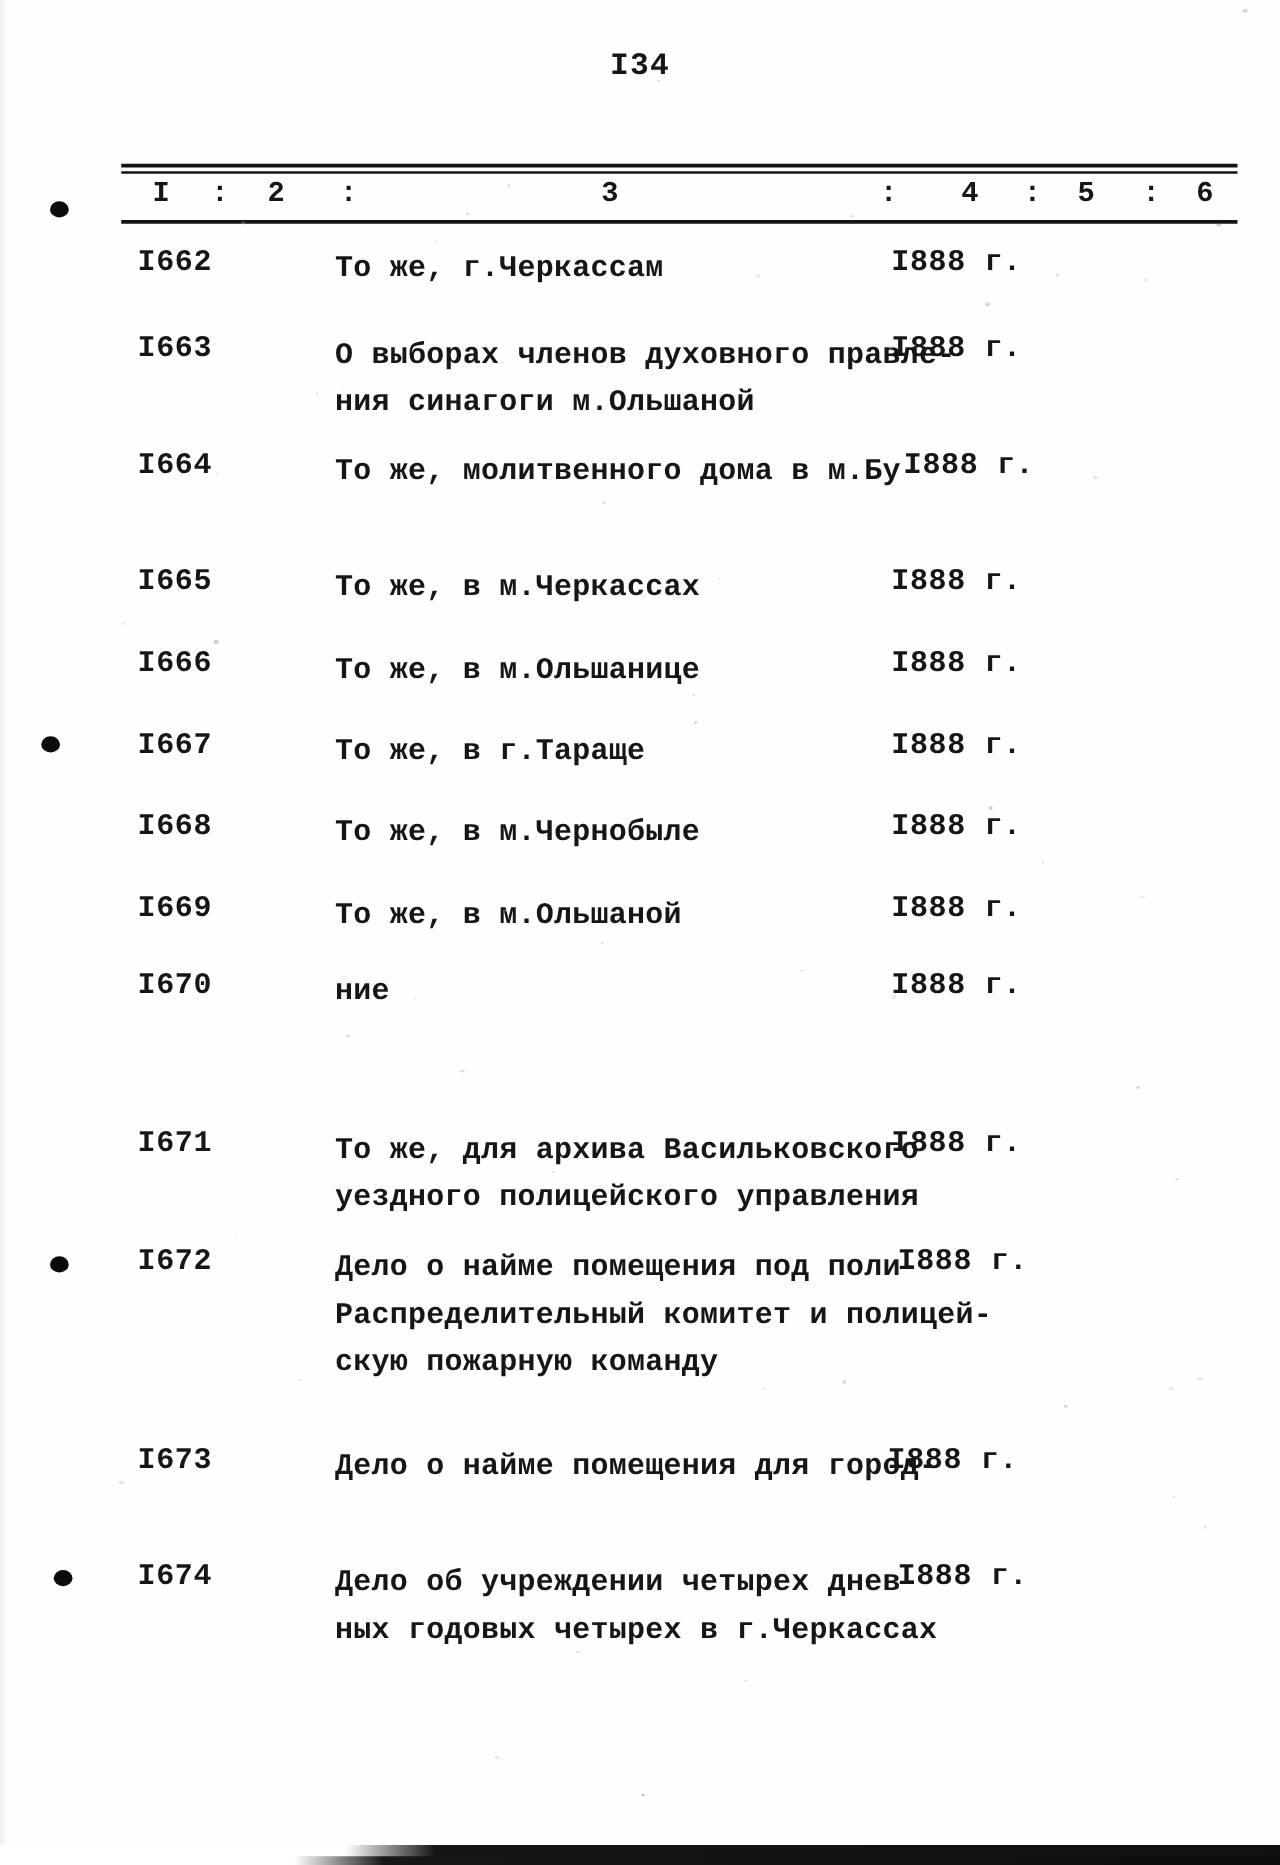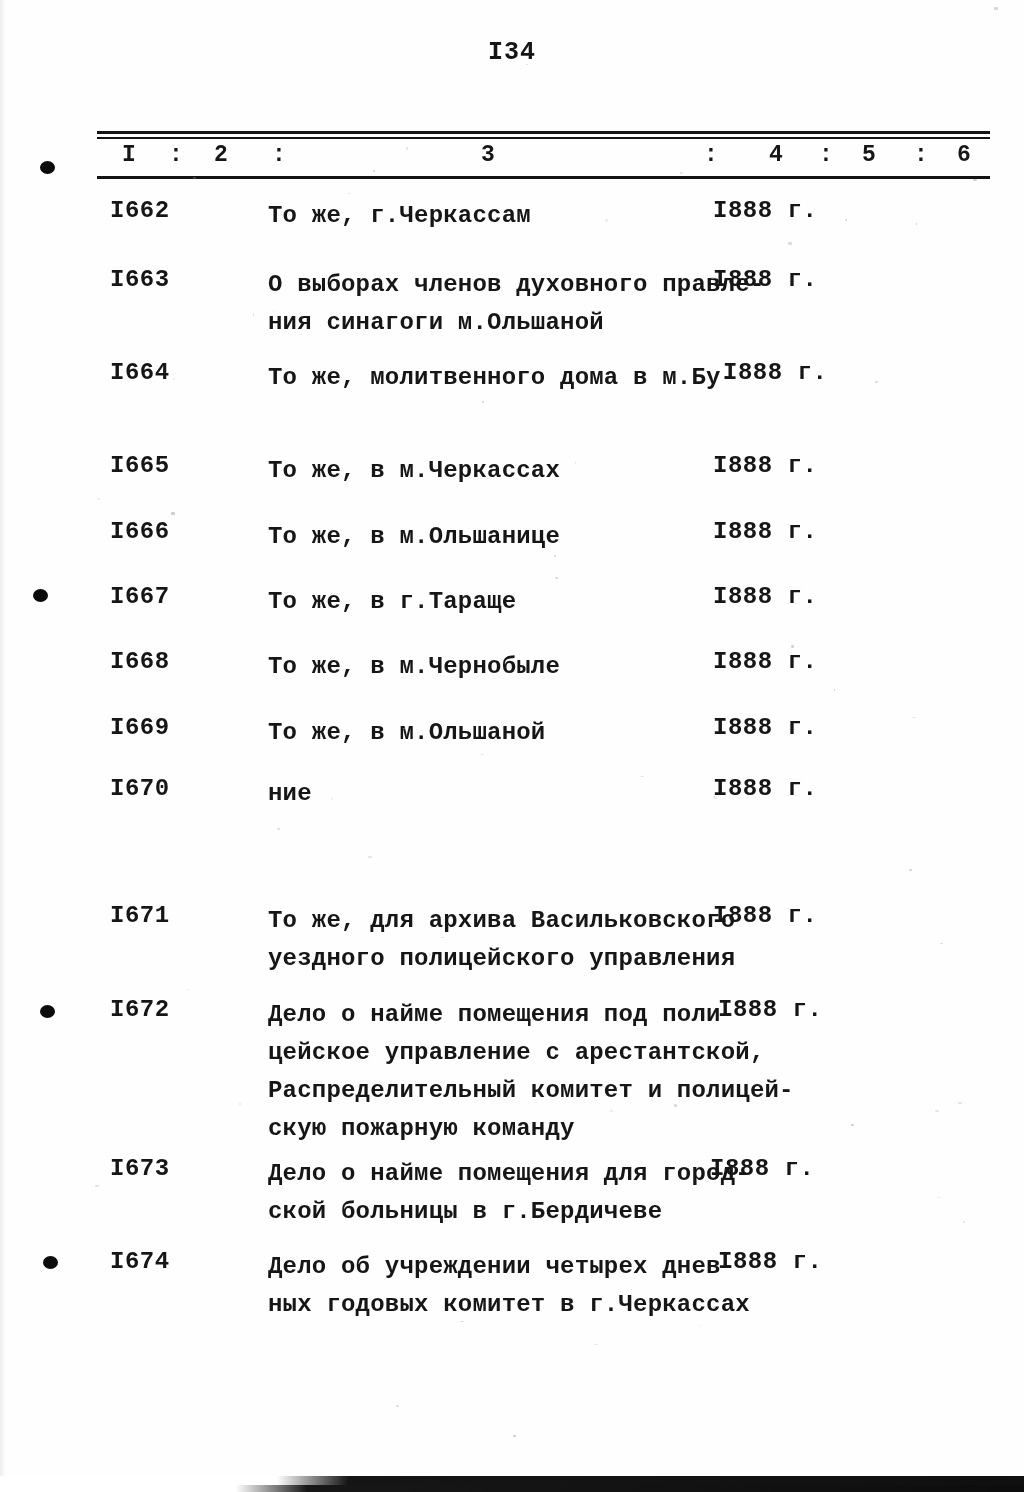--- a/index.html
+++ b/index.html
@@ -207,31 +207,31 @@
         <div class="entry-desc"><span class="ln">ние</span></div>
         <div class="entry-date">I888 г.</div>
       </div>
       <div class="entry" style="top: 902px;">
         <div class="entry-num">I671</div>
         <div class="entry-desc"><span class="ln">То же, для архива Васильковского</span><span class="ln">уездного полицейского управления</span></div>
         <div class="entry-date">I888 г.</div>
       </div>
       <div class="entry" style="top: 996px;">
         <div class="entry-num">I672</div>
-        <div class="entry-desc"><span class="ln">Дело о найме помещения под поли-</span><span class="ln">цейское управление с арестантской,</span><span class="ln">Распределительный комитет и полицей-</span><span class="ln">скую пожарную команду</span></div>
+        <div class="entry-desc"><span class="ln">Дело о найме помещения под поли-</span><span class="ln">Распределительный комитет и полицей-</span><span class="ln">скую пожарную команду</span></div>
         <div class="entry-date" style="left: 718px;">I888 г.</div>
       </div>
       <div class="entry" style="top: 1155px;">
         <div class="entry-num">I673</div>
-        <div class="entry-desc"><span class="ln">Дело о найме помещения для город-</span><span class="ln">ской больницы в г.Бердичеве</span></div>
+        <div class="entry-desc"><span class="ln">Дело о найме помещения для город-</span></div>
         <div class="entry-date" style="left: 710px;">I888 г.</div>
       </div>
       <div class="entry" style="top: 1248px;">
         <div class="entry-num">I674</div>
-        <div class="entry-desc"><span class="ln">Дело об учреждении четырех днев-</span><span class="ln">ных годовых комитет в г.Черкассах</span></div>
+        <div class="entry-desc"><span class="ln">Дело об учреждении четырех днев-</span><span class="ln">ных годовых четырех в г.Черкассах</span></div>
         <div class="entry-date" style="left: 718px;">I888 г.</div>
       </div>
     </div>
 
   <div id="margin-layer">
       <div class="margin-dot" style="top: 161px; left: 40px;"></div>
       <div class="margin-dot" style="top: 589px; left: 33px;"></div>
       <div class="margin-dot" style="top: 1005px; left: 40px;"></div>
       <div class="margin-dot" style="top: 1256px; left: 43px;"></div>
     </div>

